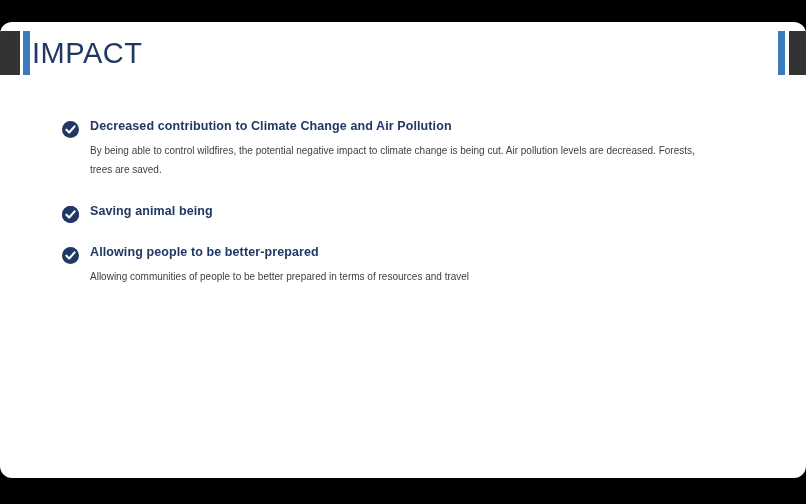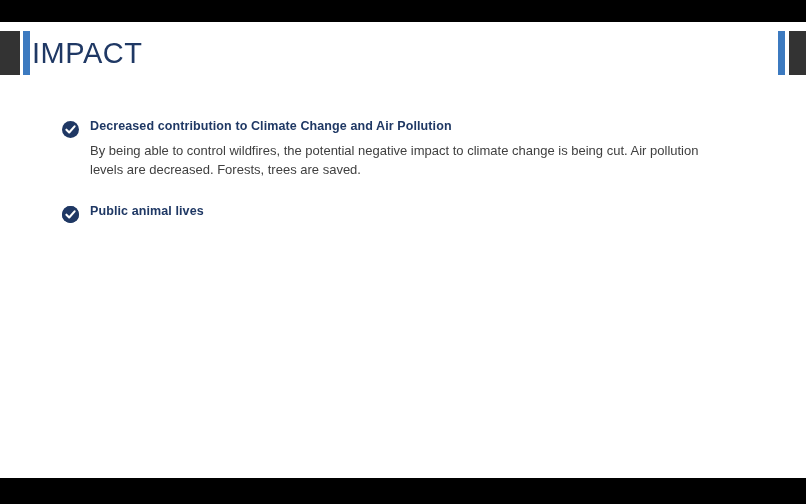--- a/index.html
+++ b/index.html
@@ -40,20 +40,21 @@
 
   
   .slide {
     position: absolute;
     left: 0;
     top: 22px;
     width: 806px;
     height: 456px;
     background: #ffffff;
     overflow: hidden;
+    border-radius: 12px;
   }
 
   
   .header {
     position: absolute;
     left: 0;
     top: 0;
     width: 806px;
     height: 62px;
   }
@@ -117,21 +118,21 @@
   }
   .bullet-heading {
     font-size: 12.5px;
     font-weight: bold;
     color: #1f3864;
     line-height: 17px;
     margin: 0 0 7px 0;
     letter-spacing: 0.1px;
   }
   .bullet-body {
-    font-size: 13px;
+    font-size: 10px;
     font-weight: normal;
     color: #404040;
     line-height: 18.5px;
     margin: 0;
     max-width: 625px;
   }
 
   
   .toolbar {
     position: absolute;
@@ -193,23 +194,33 @@
         </span>
       </div>
 
       <div class="bullet">
         <span class="check-icon">
           <svg width="17" height="17" viewBox="0 0 17 17" aria-hidden="true">
             <circle cx="8.5" cy="8.5" r="8.5" fill="#1f3864"></circle>
             <path d="M4.4 8.7 L7.2 11.5 L12.6 5.4" stroke="#ffffff" stroke-width="2.1" fill="none" stroke-linecap="round" stroke-linejoin="round"></path>
           </svg>
         </span>
-        <p class="bullet-heading">Public animal lives</p>
-      </div>
-
+        <p class="bullet-heading">Saving animal being</p>
+      </div>
+
+      <div class="bullet">
+        <span class="check-icon">
+          <svg width="17" height="17" viewBox="0 0 17 17" aria-hidden="true">
+            <circle cx="8.5" cy="8.5" r="8.5" fill="#1f3864"></circle>
+            <path d="M4.4 8.7 L7.2 11.5 L12.6 5.4" stroke="#ffffff" stroke-width="2.1" fill="none" stroke-linecap="round" stroke-linejoin="round"></path>
+          </svg>
+        </span>
+        <p class="bullet-heading">Allowing people to be better-prepared</p>
+        <p class="bullet-body">Allowing communities of people to be better prepared in terms of resources and travel</p>
+      </div>
 
     </div>
 
     <div class="toolbar">
 
       <span class="tool" title="Previous">
         
       </span>
 
       <span class="tool" title="Pen">

